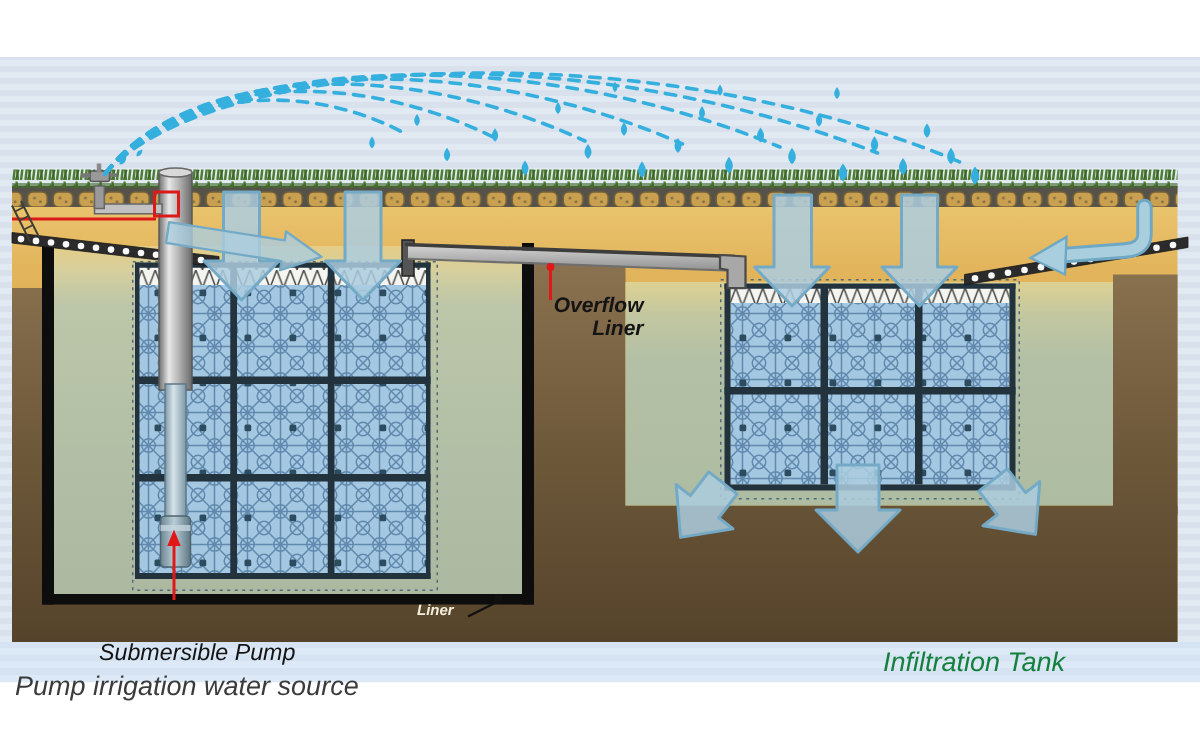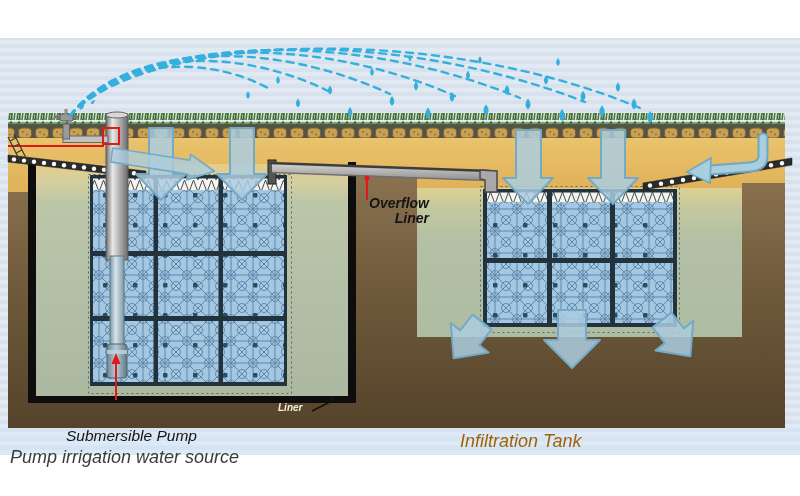--- a/index.html
+++ b/index.html
@@ -4,21 +4,21 @@
 <style>
   html,body{margin:0;padding:0;background:#ffffff;}
   .stage{position:relative;width:800px;height:496px;overflow:hidden;background:#ffffff;
          font-family:"Liberation Sans",sans-serif;}
   .stage svg{position:absolute;left:0;top:0;display:block;}
   .lbl{position:absolute;font-style:italic;color:#141414;line-height:1.05;white-space:nowrap;}
   #overflow-label{left:351px;top:196px;width:78px;font-size:14px;font-weight:bold;text-align:right;}
   #submersible-label{left:66px;top:401px;font-size:15.5px;font-weight:normal;margin-top:27px;}
   #liner-label{left:278px;top:403px;font-size:10px;font-weight:bold;color:#f2eedd;}
   #caption-left{left:10px;top:448px;font-size:18px;color:#3b3b3b;}
-  #caption-right{left:460px;top:432px;width:250px;text-align:left;font-size:18px;color:#a16207;}
+  #caption-right{left:460px;top:432px;width:250px;text-align:right;font-size:18px;color:#15803d;}
 </style>
 </head>
 <body>
 
 <div class="stage">
 
 <svg width="800" height="496" viewBox="0 0 800 496">
   <defs>
     <pattern id="skyStripes" width="8" height="8" patternUnits="userSpaceOnUse">
       <rect width="8" height="8" fill="#d8e1ec"></rect>

